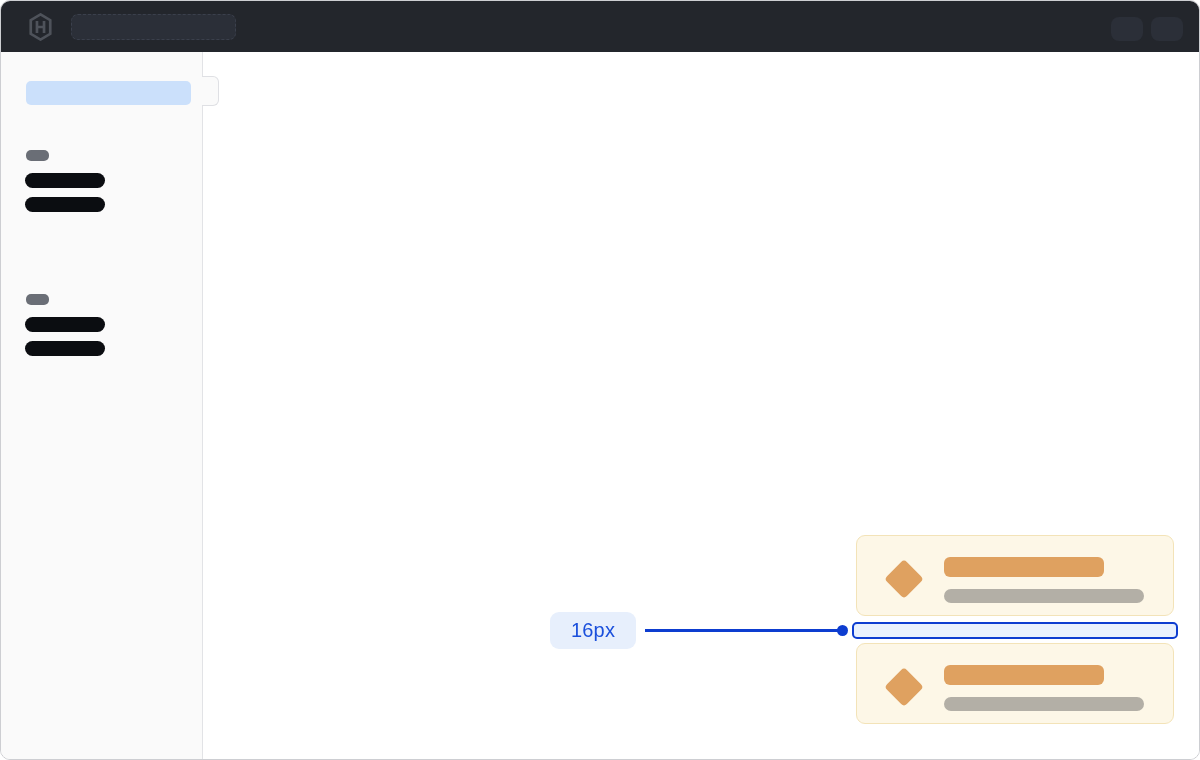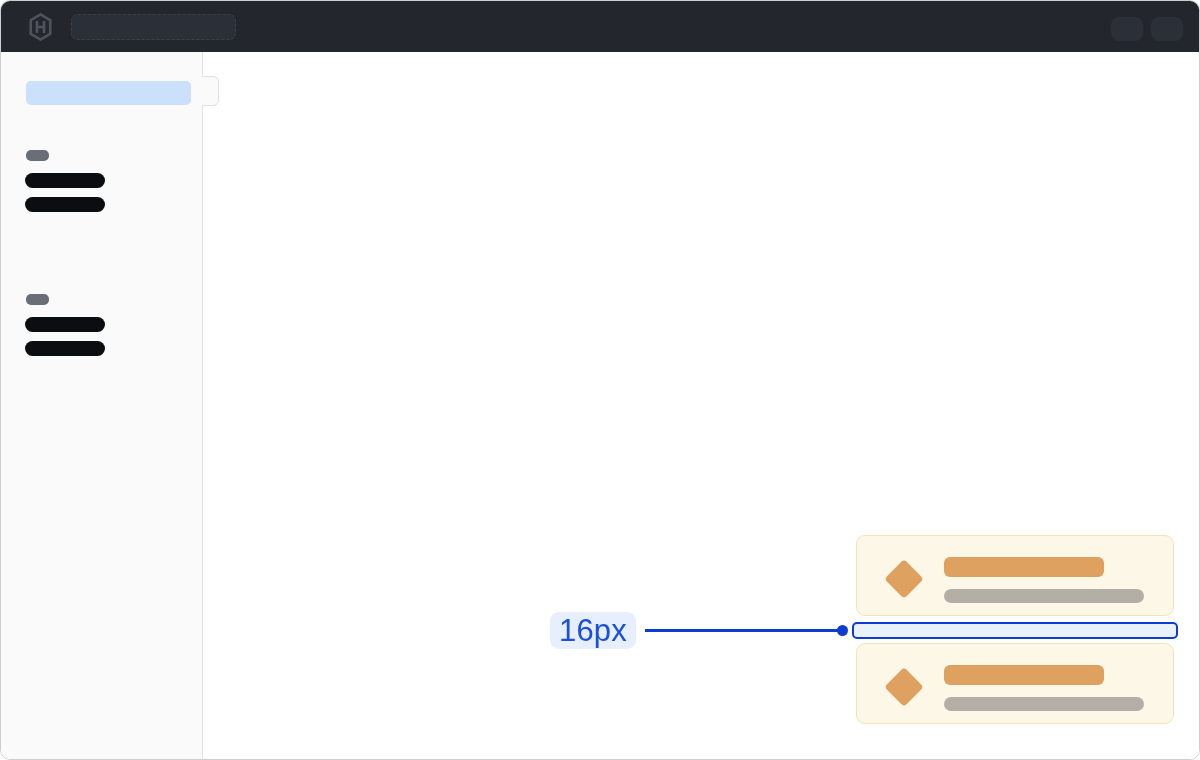--- a/index.html
+++ b/index.html
@@ -40,21 +40,21 @@
   .card-sub{position:absolute;left:87px;top:53px;width:200px;height:14px;border-radius:7px;background:var(--skeleton-gray,#b3afa6);}
 
   
   .gap-rect{position:absolute;left:851px;top:621px;width:326px;height:17px;box-sizing:border-box;
             border:2.5px solid var(--accent-blue,#0d3dd0);border-radius:5px;background:var(--gap-fill,#e9f1fd);z-index:4;}
   .m-line{position:absolute;left:644px;top:628px;width:193px;height:3px;background:var(--accent-blue,#0d3dd0);z-index:4;}
   .m-dot{position:absolute;left:836px;top:624px;width:11px;height:11px;border-radius:50%;background:var(--accent-blue,#0d3dd0);z-index:4;}
   .m-label{position:absolute;left:549px;top:611px;width:86px;height:37px;border-radius:9px;
            background:var(--label-bg,#e7effc);color:var(--label-text,#1b50dc);
            display:flex;align-items:center;justify-content:center;
-           font-size:31px;font-weight:500;letter-spacing:0.2px;z-index:4;}
+           font-size:20px;font-weight:500;letter-spacing:0.2px;z-index:4;}
 </style>
 </head>
 <body>
 
 <div class="frame">
 
   <div class="topbar">
     <svg class="logo" viewBox="0 0 24 27" fill="none" stroke="#4e525a" stroke-width="2.6">
       <path d="M12 1.4 L21.4 6.9 L21.4 20.1 L12 25.6 L2.6 20.1 L2.6 6.9 Z"></path>
       <path d="M8.6 7.6 L8.6 19.4 M15.4 7.6 L15.4 19.4 M8.6 13.5 L15.4 13.5"></path>

